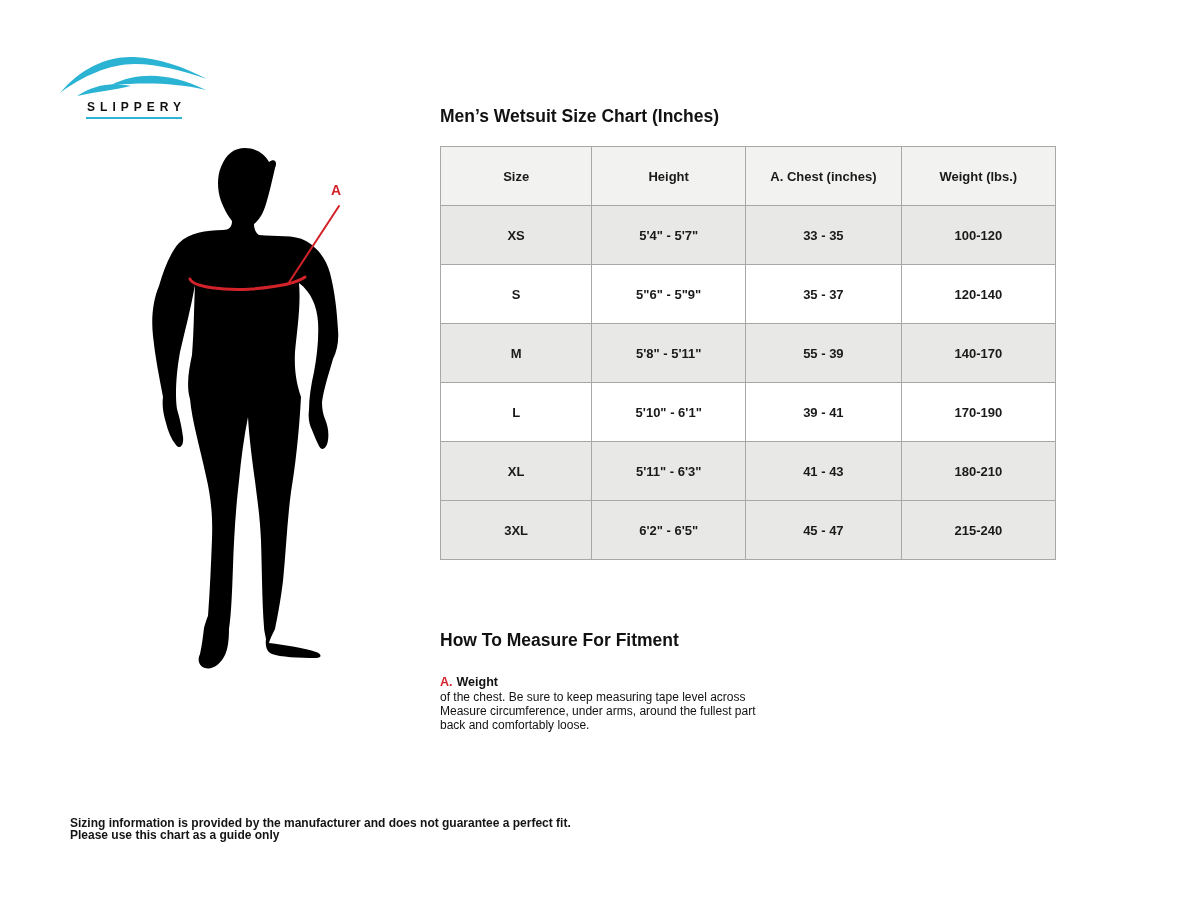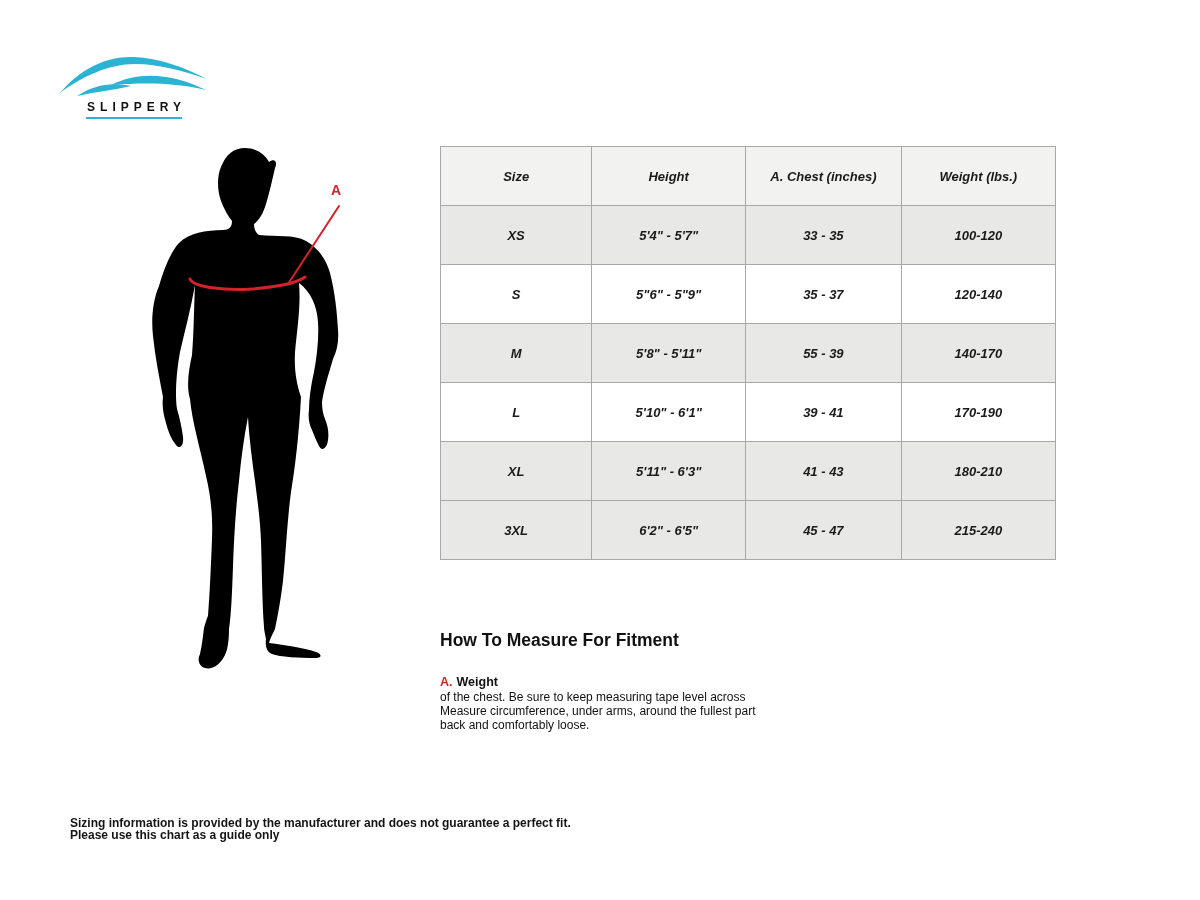--- a/index.html
+++ b/index.html
@@ -13,21 +13,21 @@
          letter-spacing:5px;color:#111;padding-left:5px;}
   .brand-underline{width:96px;height:2px;background:#2bb3d3;margin:3px auto 0;}
 
   
   .figure-wrap{position:absolute;left:125px;top:140px;width:250px;height:535px;}
   .a-label{position:absolute;left:206px;top:42px;color:#d2232a;
            font-size:14px;font-weight:700;}
 
   
   .chart-title{position:absolute;left:440px;top:106px;font-size:17.5px;font-weight:700;color:#111;}
-  .size-table{position:absolute;left:440px;top:146px;width:616px;border-collapse:collapse;font-style:italic;}
+  .size-table{position:absolute;left:440px;top:146px;width:616px;border-collapse:collapse;}
   .size-table th,.size-table td{border:1px solid #a8a8a8;width:175px;height:56px;
         text-align:center;vertical-align:middle;font-size:13px;font-weight:700;color:#1a1a1a;}
   .size-table th{background:#f2f2f1;}
   .size-table tr.row-shaded td{background:#e8e8e7;}
   .size-table tr.row-plain td{background:#ffffff;}
 
   
   .measure{position:absolute;left:440px;top:630px;width:330px;}
   .measure-heading{font-size:17.5px;font-weight:700;color:#111;margin:0 0 24px 0;}
   .measure-item{font-size:12.5px;font-weight:700;color:#111;margin-bottom:1px;}
@@ -85,20 +85,21 @@
         C34,236 30,216 28,196 C26,178 28,160 34,146
         C39,129 45,113 54,103 C64,93 81,90 98,90
         C104,90 107,87 107,81 C103,76 99,69 96,61
         C92,50 92,36 96,27 C101,14 109,8 120,8 Z"></path>
       <path d="M65,139 C68,147 100,151 127,149 C152,147 172,143 180,137" fill="none" stroke="#d2232a" stroke-width="3" stroke-linecap="round"></path>
       <path d="M163,144 L214,66" fill="none" stroke="#d2232a" stroke-width="2" stroke-linecap="round"></path>
     </svg>
     <span class="a-label">A</span>
   </div>
 
+  <div class="chart-title">Men’s Wetsuit Size Chart (Inches)</div>
 
   <table class="size-table">
     <thead>
       <tr>
         <th>Size</th>
         <th>Height</th>
         <th>A. Chest (inches)</th>
         <th>Weight (lbs.)</th>
       </tr>
     </thead>

